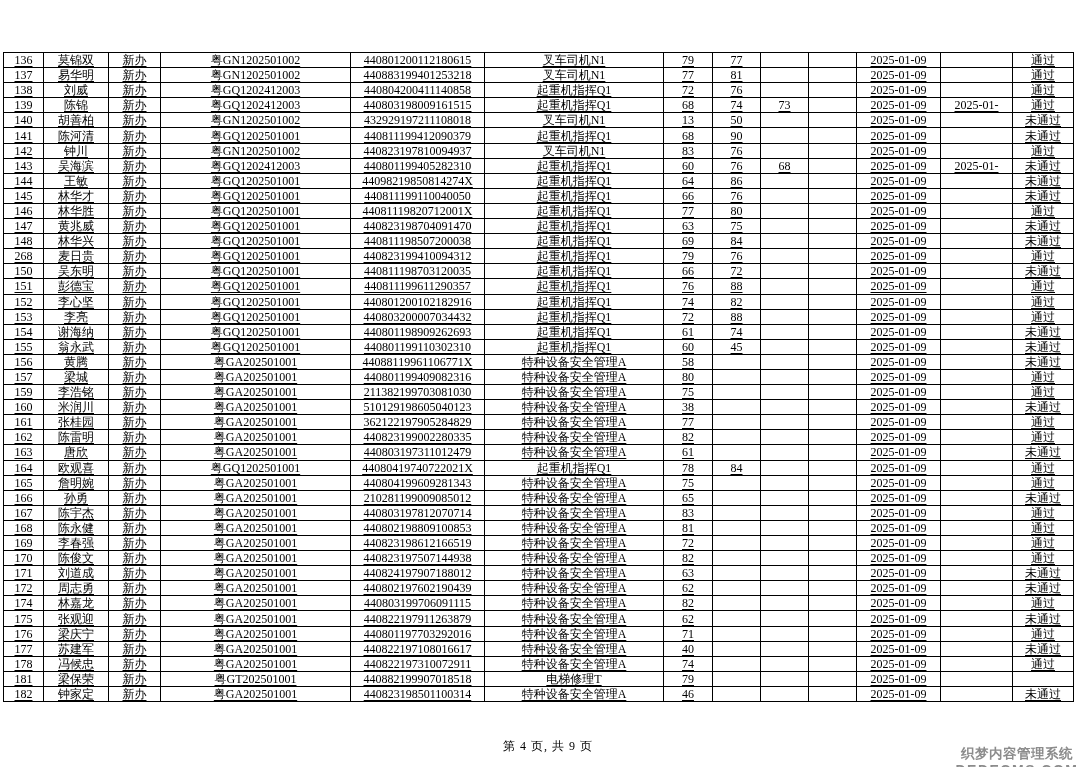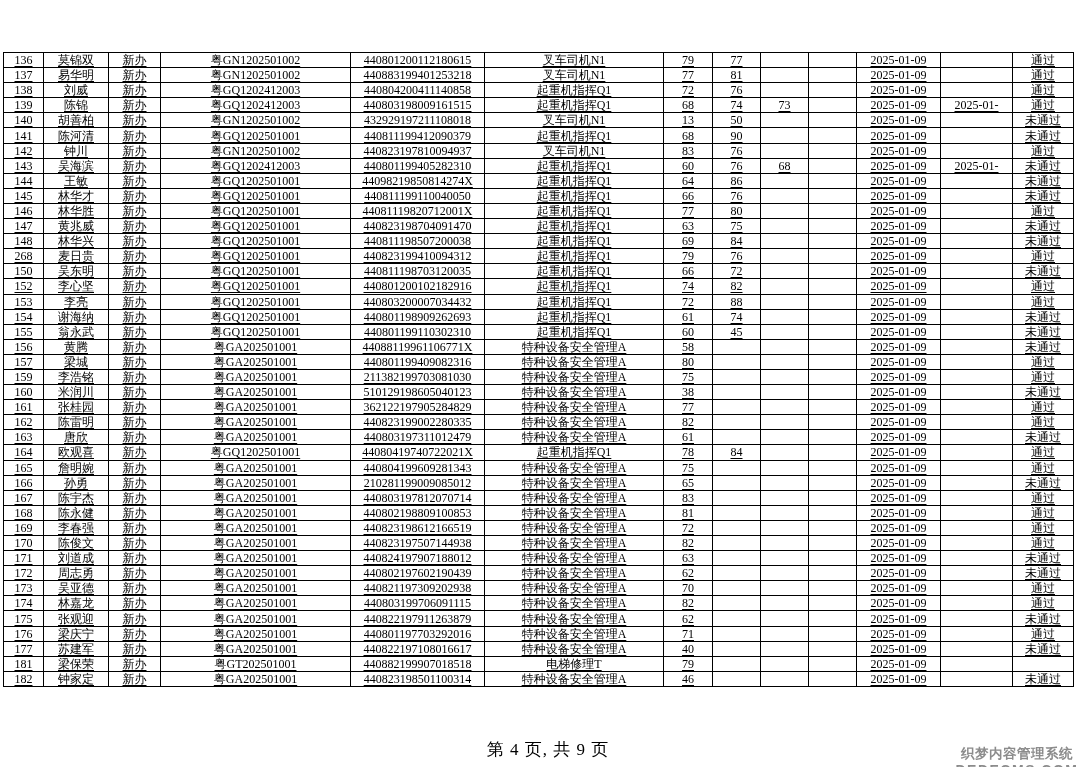--- a/index.html
+++ b/index.html
@@ -18,21 +18,21 @@
     text-align:center;
     font-size:12px;
     line-height:1;
     white-space:nowrap;
     overflow:hidden;
     text-decoration:underline;
     text-underline-offset:2px;
   }
   .footer{
     position:absolute;left:13px;top:738px;width:1070px;
-    text-align:center;font-size:17px;letter-spacing:1px;
+    text-align:center;font-size:12px;letter-spacing:1px;
   }
   .watermark{
     position:absolute;right:2px;top:746px;width:140px;
     text-align:center;font-weight:bold;color:#8c8c8c;
     font-family:Liberation Sans, sans-serif;
     text-shadow:1px 1px 0 #fff,-1px -1px 0 #fff,1px -1px 0 #fff,-1px 1px 0 #fff;
     line-height:1.15;
   }
   .watermark .wm1{font-size:13.5px;letter-spacing:.5px;}
   .watermark .wm2{font-size:14px;letter-spacing:1.5px;text-align:center;}
@@ -276,20 +276,35 @@
         <td>起重机指挥Q1</td>
         <td>66</td>
         <td>72</td>
         <td></td>
         <td></td>
         <td>2025-01-09</td>
         <td></td>
         <td>未通过</td>
       </tr>
       <tr>
+        <td>151</td>
+        <td>彭德宝</td>
+        <td>新办</td>
+        <td>粤GQ1202501001</td>
+        <td>440811199611290357</td>
+        <td>起重机指挥Q1</td>
+        <td>76</td>
+        <td>88</td>
+        <td></td>
+        <td></td>
+        <td>2025-01-09</td>
+        <td></td>
+        <td>通过</td>
+      </tr>
+      <tr>
         <td>152</td>
         <td>李心坚</td>
         <td>新办</td>
         <td>粤GQ1202501001</td>
         <td>440801200102182916</td>
         <td>起重机指挥Q1</td>
         <td>74</td>
         <td>82</td>
         <td></td>
         <td></td>
@@ -576,35 +591,20 @@
         <td>特种设备安全管理A</td>
         <td>62</td>
         <td></td>
         <td></td>
         <td></td>
         <td>2025-01-09</td>
         <td></td>
         <td>未通过</td>
       </tr>
       <tr>
-        <td>173</td>
-        <td>吴亚德</td>
-        <td>新办</td>
-        <td>粤GA202501001</td>
-        <td>440821197309202938</td>
-        <td>特种设备安全管理A</td>
-        <td>70</td>
-        <td></td>
-        <td></td>
-        <td></td>
-        <td>2025-01-09</td>
-        <td></td>
-        <td>通过</td>
-      </tr>
-      <tr>
         <td>174</td>
         <td>林嘉龙</td>
         <td>新办</td>
         <td>粤GA202501001</td>
         <td>440803199706091115</td>
         <td>特种设备安全管理A</td>
         <td>82</td>
         <td></td>
         <td></td>
         <td></td>
@@ -649,20 +649,35 @@
         <td>粤GA202501001</td>
         <td>440822197108016617</td>
         <td>特种设备安全管理A</td>
         <td>40</td>
         <td></td>
         <td></td>
         <td></td>
         <td>2025-01-09</td>
         <td></td>
         <td>未通过</td>
+      </tr>
+      <tr>
+        <td>178</td>
+        <td>冯候忠</td>
+        <td>新办</td>
+        <td>粤GA202501001</td>
+        <td>440822197310072911</td>
+        <td>特种设备安全管理A</td>
+        <td>74</td>
+        <td></td>
+        <td></td>
+        <td></td>
+        <td>2025-01-09</td>
+        <td></td>
+        <td>通过</td>
       </tr>
       <tr>
         <td>181</td>
         <td>梁保荣</td>
         <td>新办</td>
         <td>粤GT202501001</td>
         <td>440882199907018518</td>
         <td>电梯修理T</td>
         <td>79</td>
         <td></td>

